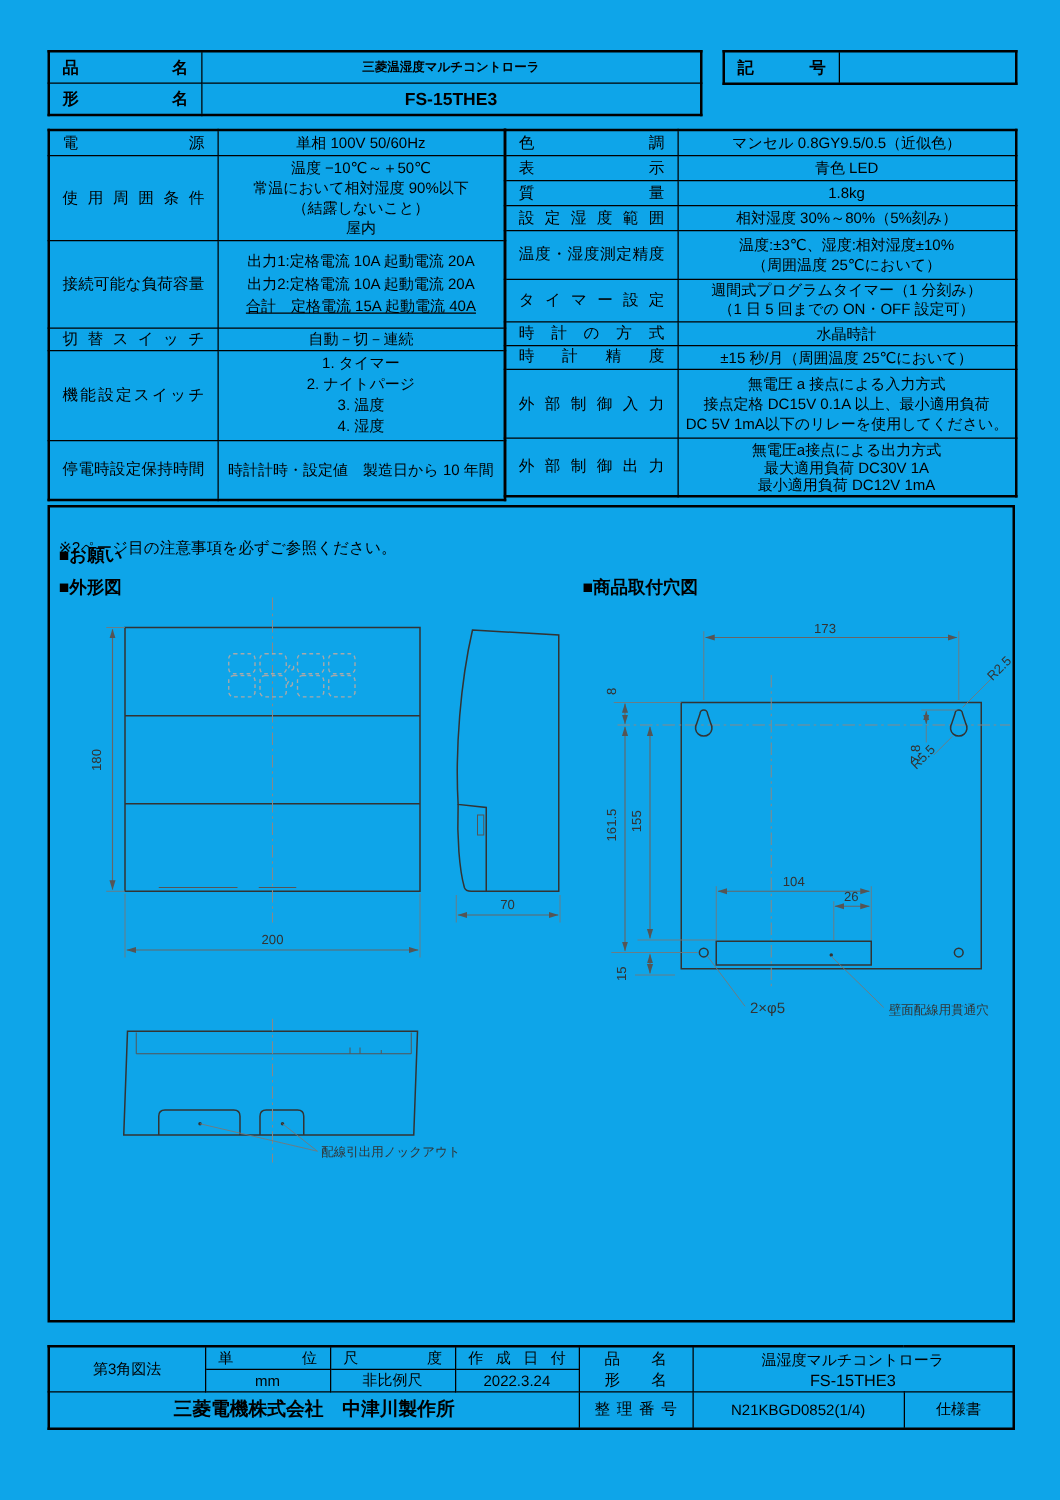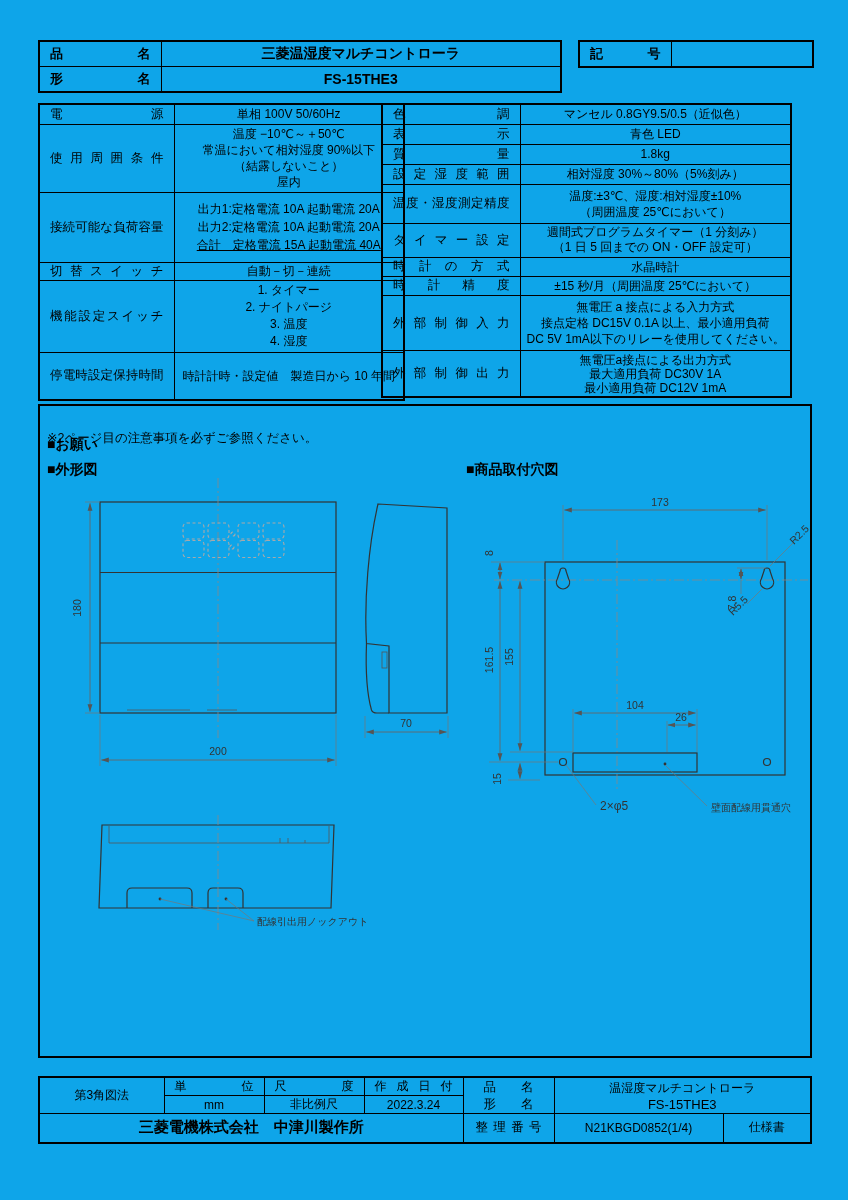--- a/index.html
+++ b/index.html
@@ -33,21 +33,21 @@
 <div class="page">
 
   <table class="frame hdr" style="position:absolute;left:38px;top:40px;width:522px;">
     <colgroup>
         <col style="width:122px">
         <col style="width:400px">
       </colgroup>
     <tbody>
         <tr>
       <td class="jl">品名</td>
-      <td class="ctr" style="font-size:14px">三菱温湿度マルチコントローラ</td>
+      <td class="ctr" style="font-size:10px">三菱温湿度マルチコントローラ</td>
     </tr>
     <tr>
       <td class="jl">形名</td>
       <td class="ctr" style="font-size:14px">FS-15THE3</td>
     </tr>
   </tbody>
     </table>
 
   <table class="frame hdr" style="position:absolute;left:578px;top:40px;width:234px;">
     <colgroup>
@@ -108,21 +108,21 @@
     </tr>
     <tr style="height:48px">
       <td class="jl">停電時設定保持時間</td>
       <td>
             <div class="ln">時計計時・設定値　製造日から 10 年間</div>
           </td>
     </tr>
   </tbody>
     </table>
 
-  <table class="frame" style="position:absolute;left:381px;top:103px;width:409px;height:295px;border-radius:21px;">
+  <table class="frame" style="position:absolute;left:403px;top:103px;width:409px;height:295px;border-radius:21px;">
     <colgroup>
         <col style="width:138px">
         <col style="width:271px">
       </colgroup>
     <tbody>
         <tr style="height:19px">
       <td class="jl">色調</td>
       <td>
             <div class="ln">マンセル 0.8GY9.5/0.5（近似色）</div>
           </td>

